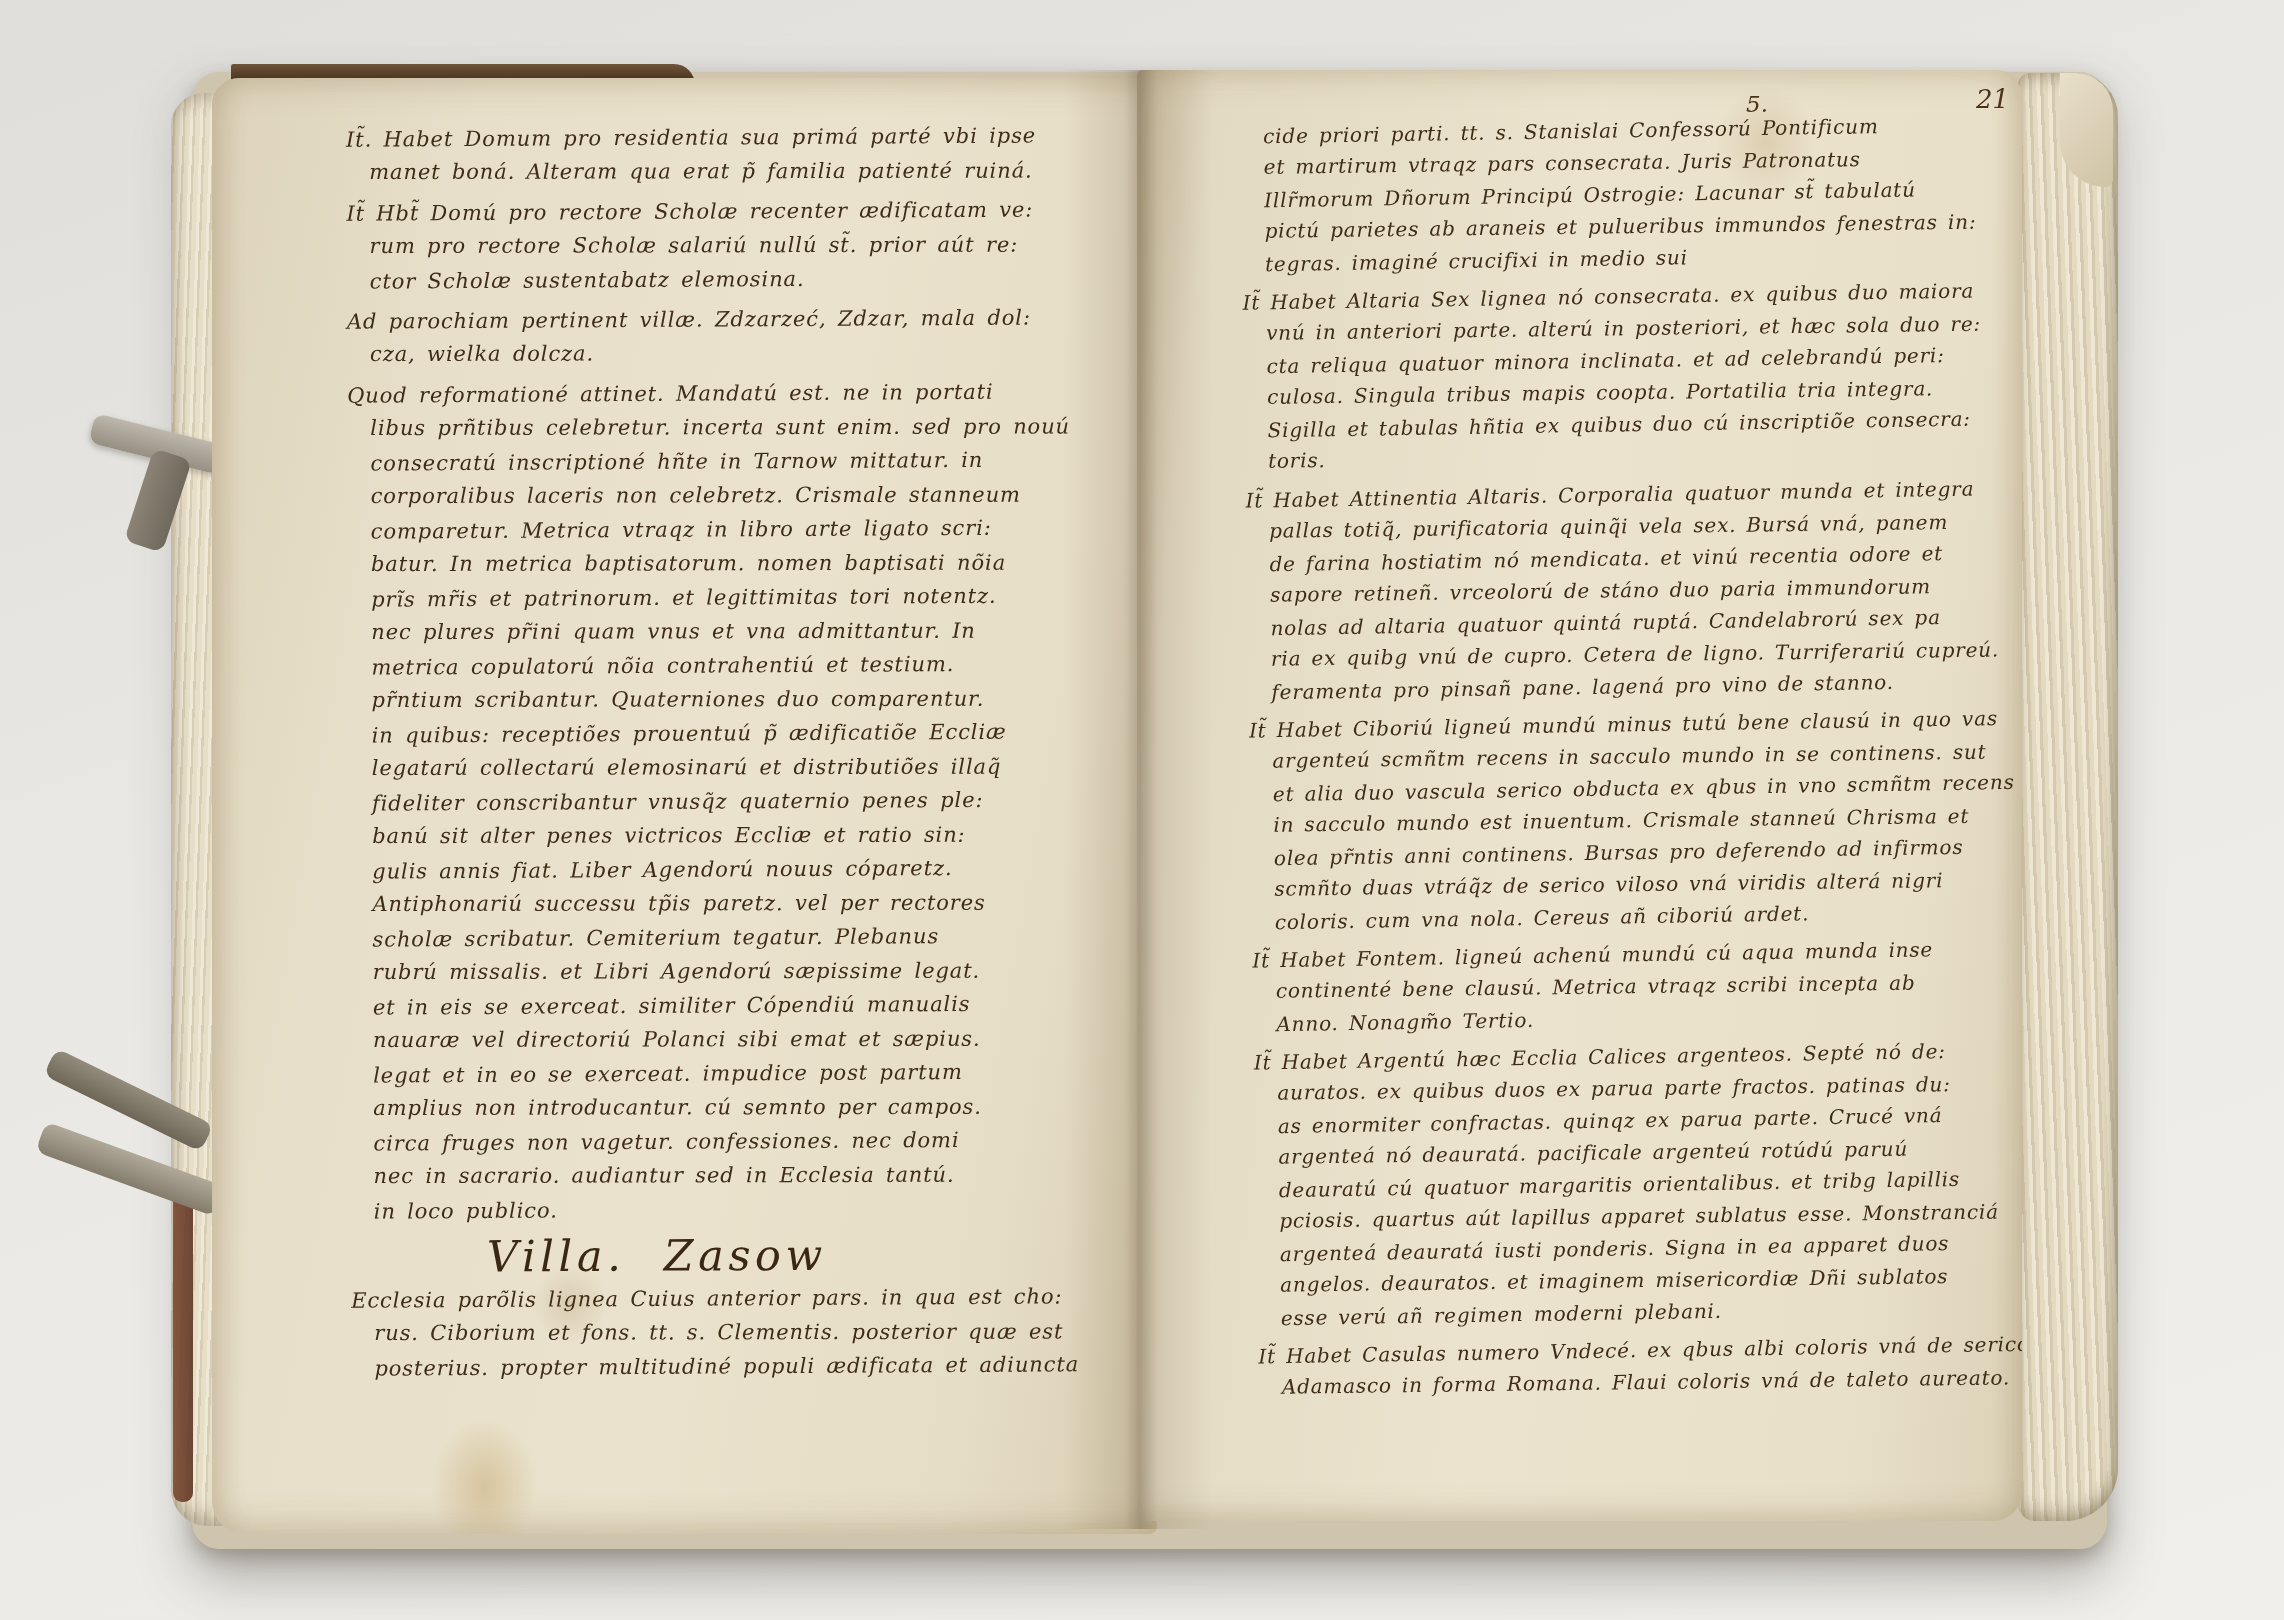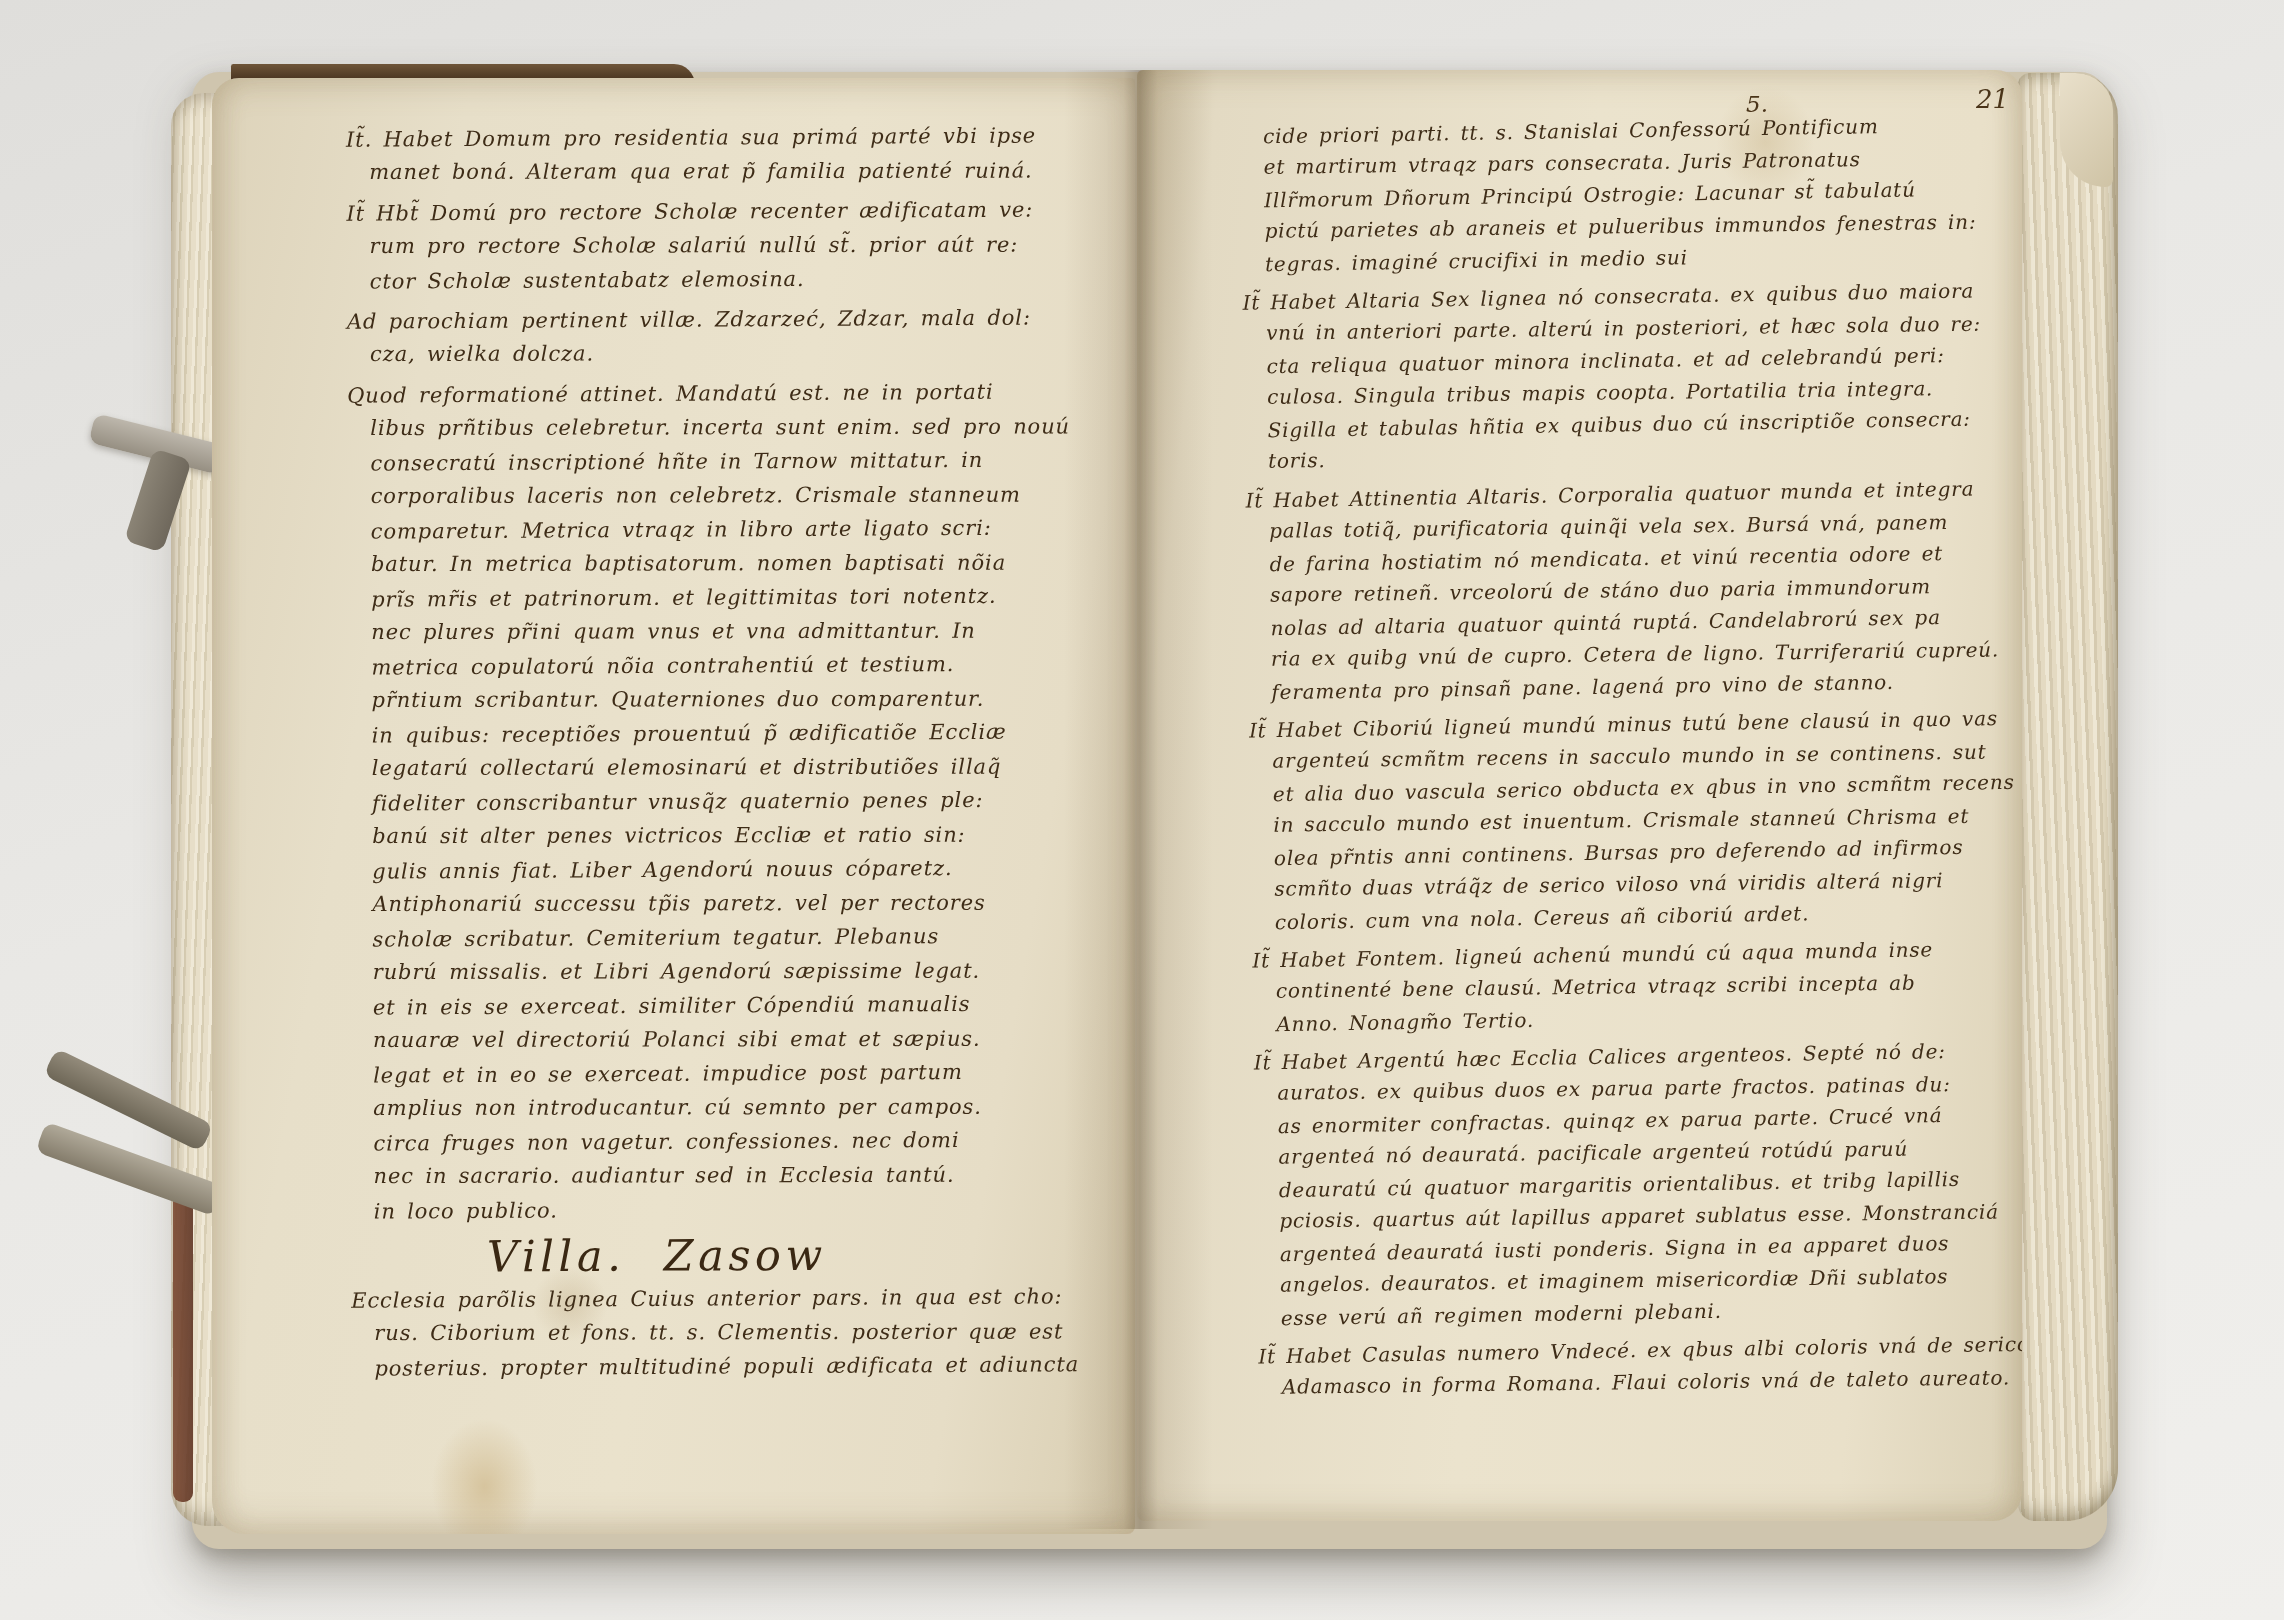--- a/index.html
+++ b/index.html
@@ -35,21 +35,21 @@
   .tie2 .a{left:13.7px;top:23px;width:175px;height:30px;transform:rotate(26deg);
     background:linear-gradient(180deg,#938b7b,#6e6757);}
   .tie2 .b{left:7.6px;top:91px;width:190px;height:32px;transform:rotate(20deg);
     background:linear-gradient(180deg,#aca австr49%, #aca успеть);
     background:linear-gradient(180deg,#aca austria,#aca);}
   .tie2 .b{background:linear-gradient(180deg,#b0a999,#847c6b);}
   .page{position:absolute;overflow:hidden;}
   .page.left{left:212px;top:78px;width:923px;height:1456px;
     border-radius:27px 4.6px 7.6px 33px;
     background:linear-gradient(100deg,#ddd3ba 0%,#e7dfc9 22%,#eae2cc 55%,#e6ddc6 82%,#d9ceb2 99%);
-    box-shadow:inset 0 10.7px 30px rgba(130,108,66,.14), inset 0 -13.7px 30px rgba(130,108,66,.16), inset 10.7px 0 26px rgba(130,108,66,.12);}
+    box-shadow:inset 0 10.7px 30px rgba(130,108,66,.14), inset 0 -13.7px 30px rgba(130,108,66,.16), inset 10.7px 0 26px rgba(130,108,66,.12);padding-left:22px;}
   .page.right{left:1137px;top:70px;width:885px;height:1451px;
     border-radius:6px 26px 29px 7.6px;
     background:linear-gradient(96deg,#d0c4a8 0%,#e3dac3 8%,#ebe3cd 45%,#e9e0c9 82%,#dbd1b6 100%);
     box-shadow:inset 0 10.7px 30px rgba(130,108,66,.13), inset 0 -12px 27px rgba(130,108,66,.15), inset -9px 0 23px rgba(130,108,66,.12);}
   .gutter{position:absolute;left:1064px;top:70px;width:149px;height:1459px;pointer-events:none;
     background:linear-gradient(90deg,rgba(105,82,48,0) 0%,rgba(105,82,48,.16) 40%,rgba(66,48,24,.30) 51%,rgba(105,82,48,.14) 63%,rgba(105,82,48,0) 100%);}
   .stain{position:absolute;border-radius:50%;pointer-events:none;}
   .text{position:absolute;color:#3e2c17;font-style:italic;}
   .text .line{white-space:nowrap;}
   .left-text{left:134px;top:44px;width:799px;padding-left:23px;

